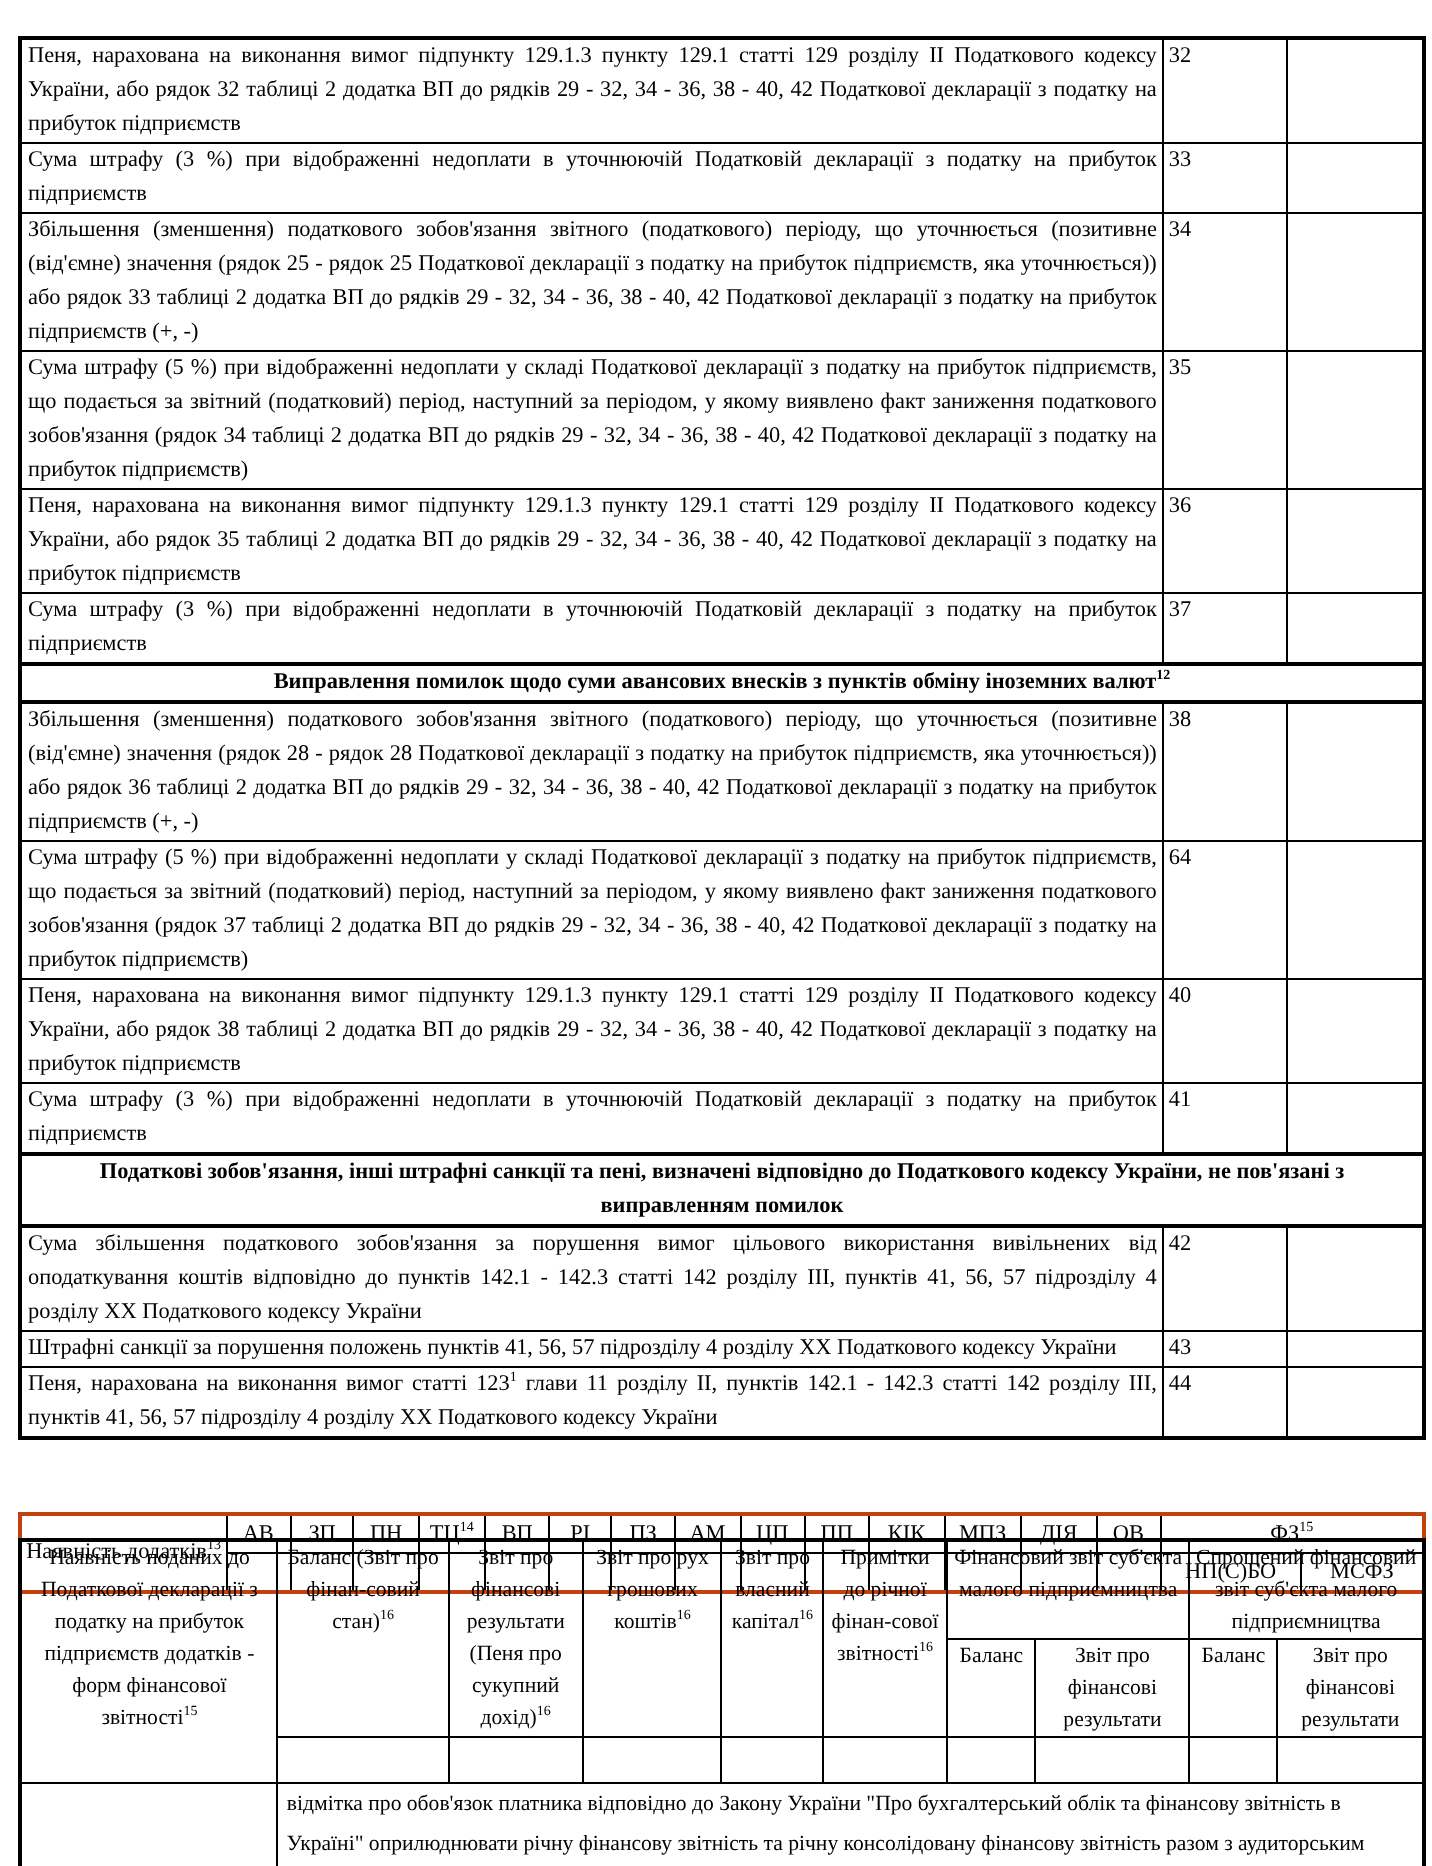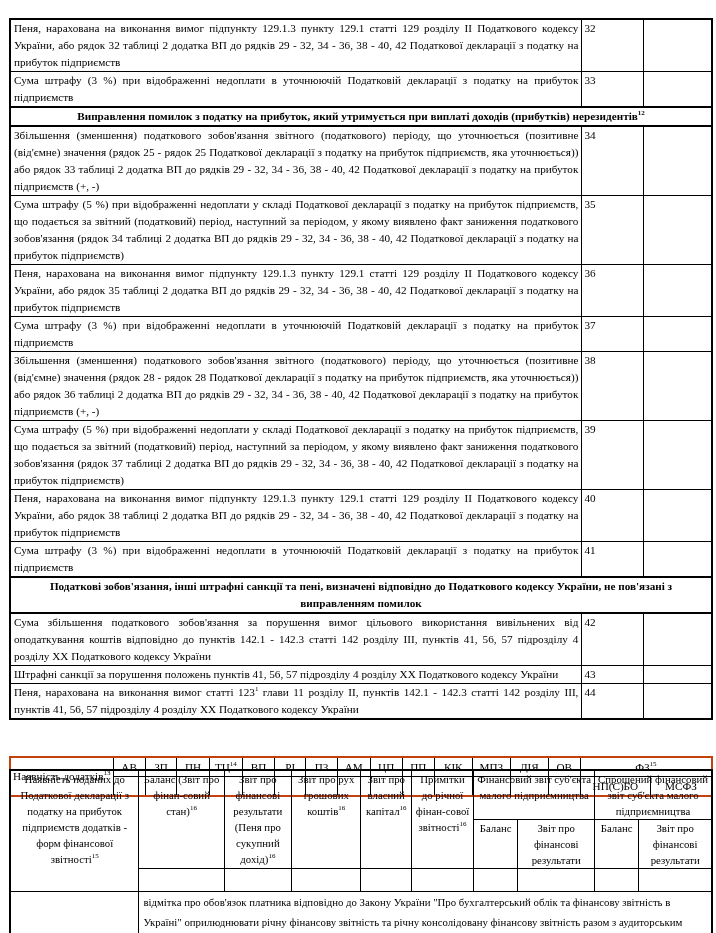--- a/index.html
+++ b/index.html
@@ -33,51 +33,51 @@
       <tr>
         <td class="text">Пеня, нарахована на виконання вимог підпункту 129.1.3 пункту 129.1 статті 129 розділу II Податкового кодексу України, або рядок 32 таблиці 2 додатка ВП до рядків 29 - 32, 34 - 36, 38 - 40, 42 Податкової декларації з податку на прибуток підприємств</td>
         <td class="num">32</td>
         <td class="val"></td>
       </tr>
       <tr>
         <td class="text">Сума штрафу (3 %) при відображенні недоплати в уточнюючій Податковій декларації з податку на прибуток підприємств</td>
         <td class="num">33</td>
         <td class="val"></td>
       </tr>
-      <tr class="sec-row">
-        <td colspan="3" class="section"><span>Виправлення помилок з податку на прибуток, який утримується при виплаті доходів (прибутків) нерезидентів</span><sup>12</sup></td>
-      </tr>
       <tr>
         <td class="text">Збільшення (зменшення) податкового зобов'язання звітного (податкового) періоду, що уточнюється (позитивне (від'ємне) значення (рядок 25 - рядок 25 Податкової декларації з податку на прибуток підприємств, яка уточнюється)) або рядок 33 таблиці 2 додатка ВП до рядків 29 - 32, 34 - 36, 38 - 40, 42 Податкової декларації з податку на прибуток підприємств (+, -)</td>
         <td class="num">34</td>
         <td class="val"></td>
       </tr>
       <tr>
         <td class="text">Сума штрафу (5 %) при відображенні недоплати у складі Податкової декларації з податку на прибуток підприємств, що подається за звітний (податковий) період, наступний за періодом, у якому виявлено факт заниження податкового зобов'язання (рядок 34 таблиці 2 додатка ВП до рядків 29 - 32, 34 - 36, 38 - 40, 42 Податкової декларації з податку на прибуток підприємств)</td>
         <td class="num">35</td>
         <td class="val"></td>
       </tr>
       <tr>
         <td class="text">Пеня, нарахована на виконання вимог підпункту 129.1.3 пункту 129.1 статті 129 розділу II Податкового кодексу України, або рядок 35 таблиці 2 додатка ВП до рядків 29 - 32, 34 - 36, 38 - 40, 42 Податкової декларації з податку на прибуток підприємств</td>
         <td class="num">36</td>
         <td class="val"></td>
       </tr>
       <tr>
         <td class="text">Сума штрафу (3 %) при відображенні недоплати в уточнюючій Податковій декларації з податку на прибуток підприємств</td>
         <td class="num">37</td>
         <td class="val"></td>
       </tr>
+      <tr class="sec-row">
+        <td colspan="3" class="section"><span>Виправлення помилок щодо суми авансових внесків з пунктів обміну іноземних валют</span><sup>12</sup></td>
+      </tr>
       <tr>
         <td class="text">Збільшення (зменшення) податкового зобов'язання звітного (податкового) періоду, що уточнюється (позитивне (від'ємне) значення (рядок 28 - рядок 28 Податкової декларації з податку на прибуток підприємств, яка уточнюється)) або рядок 36 таблиці 2 додатка ВП до рядків 29 - 32, 34 - 36, 38 - 40, 42 Податкової декларації з податку на прибуток підприємств (+, -)</td>
         <td class="num">38</td>
         <td class="val"></td>
       </tr>
       <tr>
         <td class="text">Сума штрафу (5 %) при відображенні недоплати у складі Податкової декларації з податку на прибуток підприємств, що подається за звітний (податковий) період, наступний за періодом, у якому виявлено факт заниження податкового зобов'язання (рядок 37 таблиці 2 додатка ВП до рядків 29 - 32, 34 - 36, 38 - 40, 42 Податкової декларації з податку на прибуток підприємств)</td>
-        <td class="num">39</td>
+        <td class="num">64</td>
         <td class="val"></td>
       </tr>
       <tr>
         <td class="text">Пеня, нарахована на виконання вимог підпункту 129.1.3 пункту 129.1 статті 129 розділу II Податкового кодексу України, або рядок 38 таблиці 2 додатка ВП до рядків 29 - 32, 34 - 36, 38 - 40, 42 Податкової декларації з податку на прибуток підприємств</td>
         <td class="num">40</td>
         <td class="val"></td>
       </tr>
       <tr>
         <td class="text">Сума штрафу (3 %) при відображенні недоплати в уточнюючій Податковій декларації з податку на прибуток підприємств</td>
         <td class="num">41</td>

